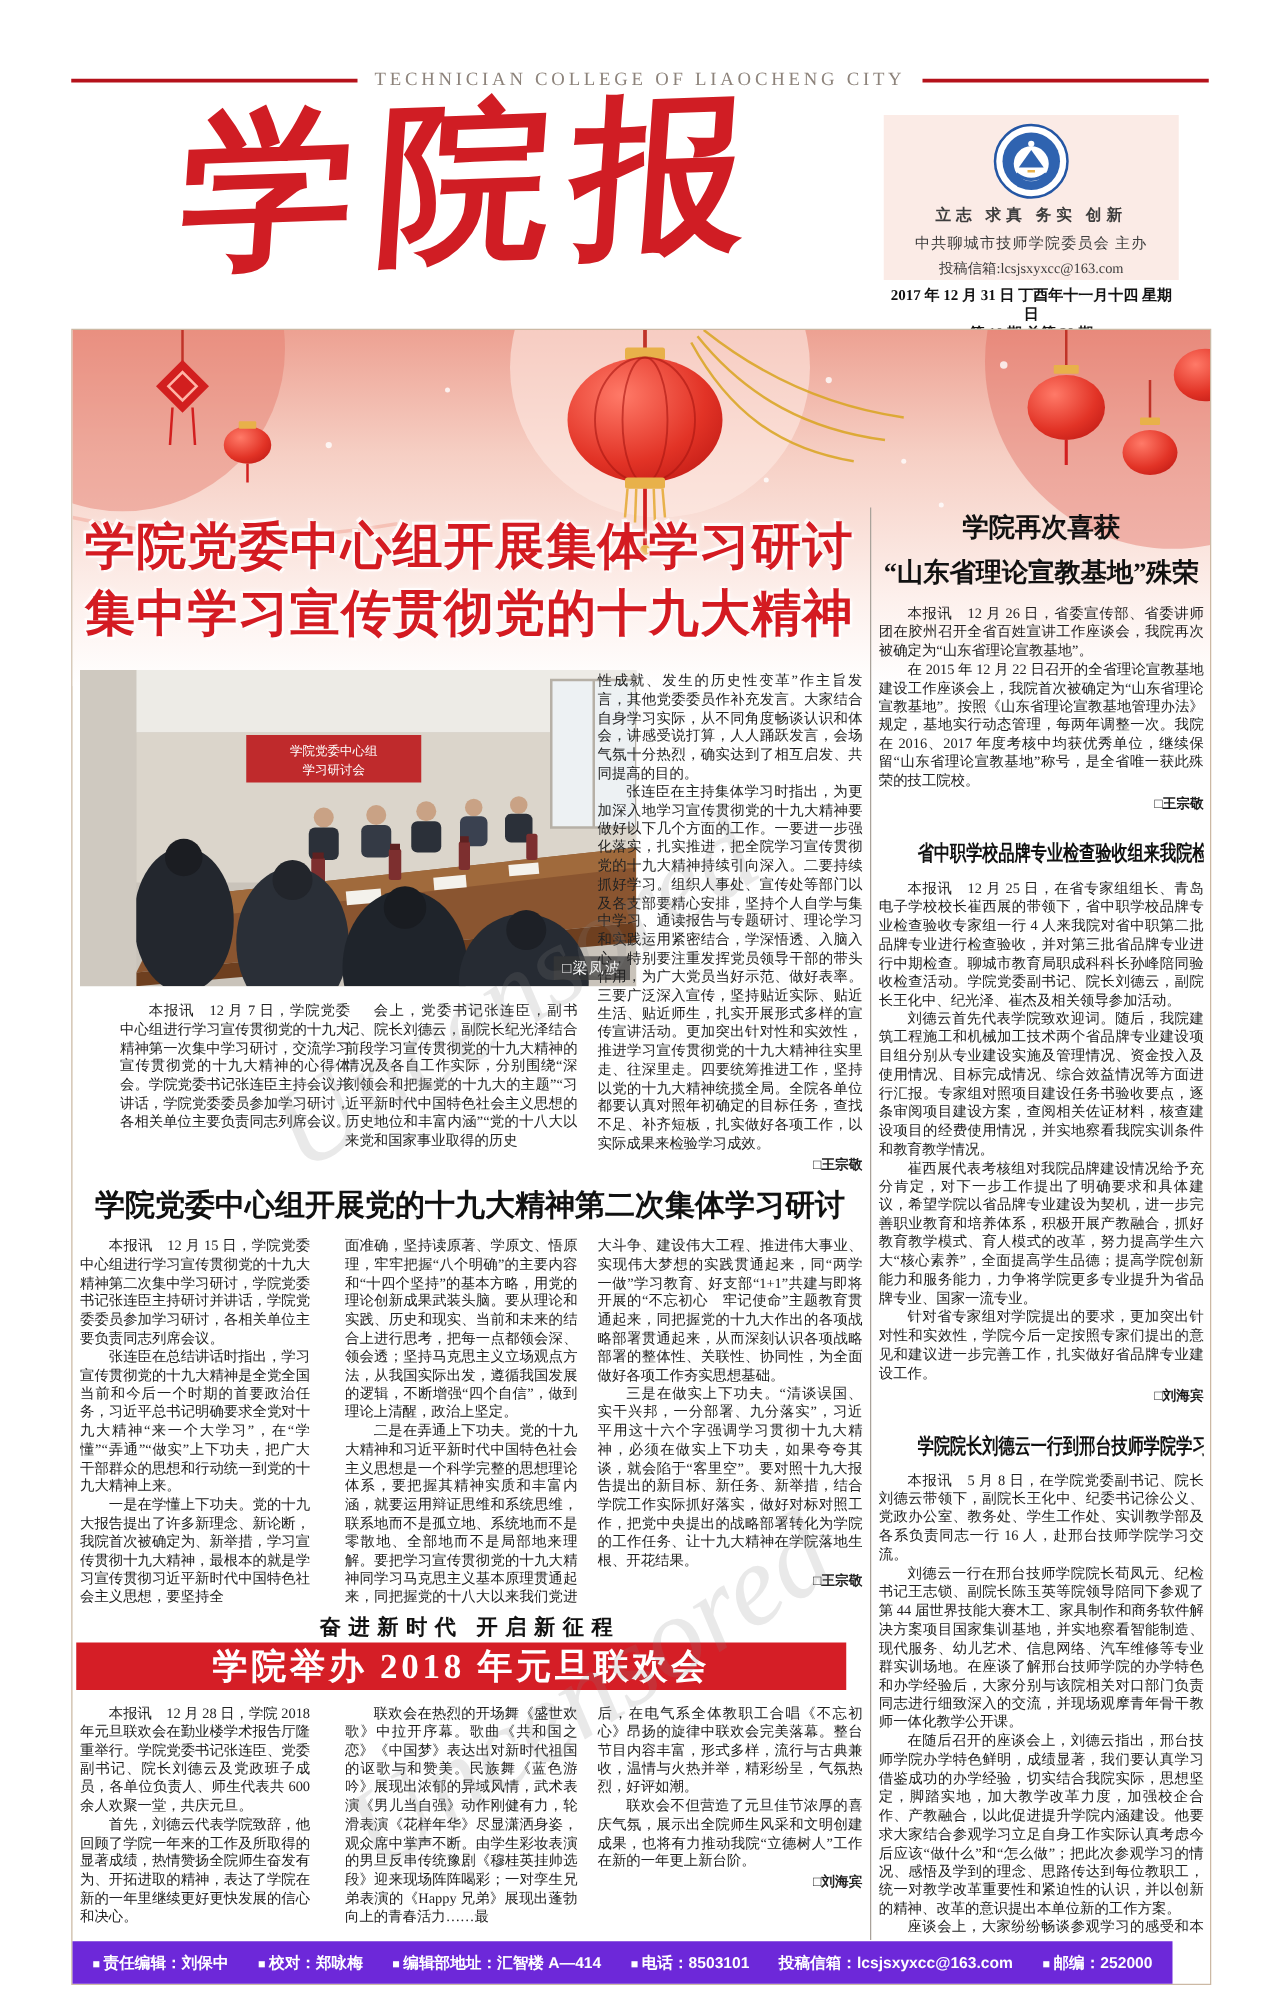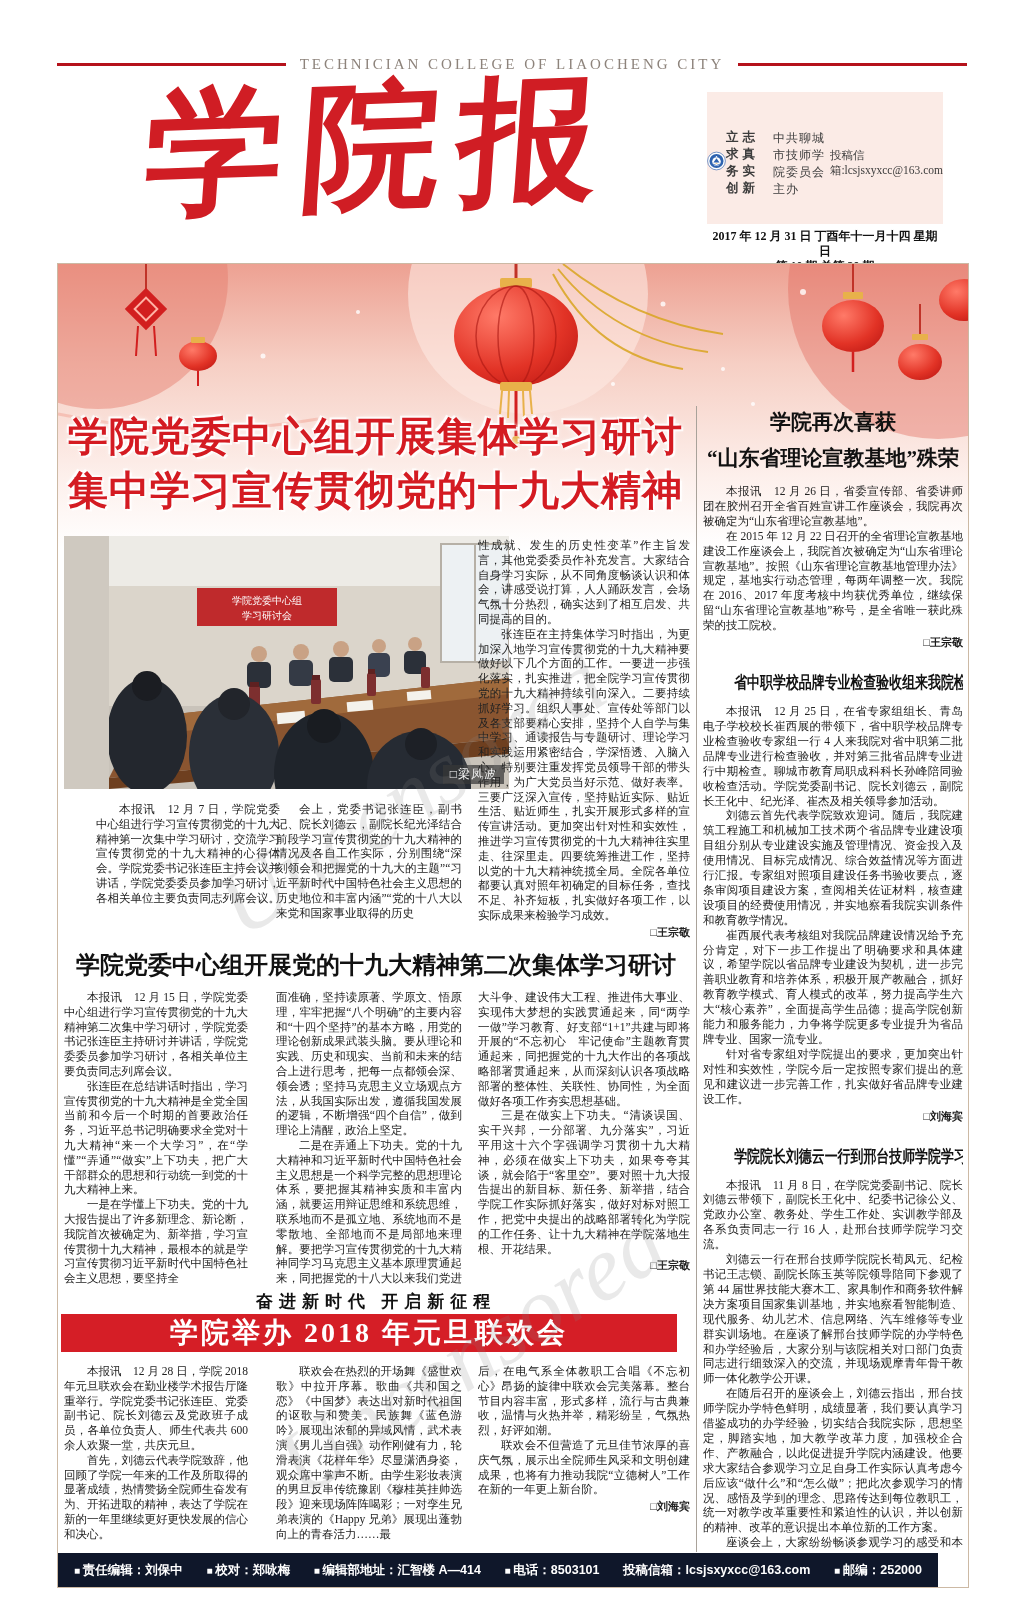--- a/index.html
+++ b/index.html
@@ -8,21 +8,21 @@
   
   .top-rule{position:absolute;left:57px;top:53px;width:910px;height:22px;display:flex;align-items:center;}
   .top-rule .rule{flex:1;height:3px;background:#b5121b;}
   .top-rule .t{margin:0 14px;font-size:15px;letter-spacing:3px;color:#8d837b;white-space:nowrap;font-family:"Liberation Serif",serif;}
 
   
   .masthead-title{position:absolute;left:95px;top:62px;width:570px;height:175px;
     font-size:138px;line-height:170px;font-weight:900;color:#d01d24;text-align:center;
     letter-spacing:18px;transform:skewX(-6deg) rotate(-2deg);font-family:"Liberation Serif",serif;}
   .info-box{position:absolute;left:707px;top:92px;width:236px;height:132px;background:#fbebe6;
-    display:flex;align-items:center;justify-content:flex-start;padding-top:6px;box-sizing:border-box;}
+    display:flex;flex-direction:column;align-items:center;justify-content:flex-start;padding-top:6px;box-sizing:border-box;}
   .info-box .motto{font-size:12.5px;color:#3d3d3d;letter-spacing:4px;margin-top:4px;font-weight:bold;}
   .info-box .org{font-size:12px;color:#3d3d3d;margin-top:5px;letter-spacing:1px;}
   .info-box .mail{font-size:11.5px;color:#3d3d3d;margin-top:4px;}
   .date-block{position:absolute;left:707px;top:229px;width:236px;text-align:center;font-weight:bold;font-size:12px;line-height:15px;color:#111;}
 
   
   .frame{position:absolute;left:57px;top:263px;width:910px;height:1323px;border:1px solid #ccb9a4;box-sizing:content-box;background:#fff;}
   .frame > *{position:absolute;}
 
   .banner-art{left:0;top:0;width:910px;height:285px;pointer-events:none;}
@@ -68,21 +68,21 @@
   
   .right-col{left:645px;top:140px;width:260px;height:1146px;overflow:hidden;}
   .right-col .rh1{ text-align:center;font-size:21px;line-height:36px;white-space:nowrap;}
   .right-col .rh1 .l2{font-size:21px;}
   .rhead-squeeze{text-align:center;font-size:17px;line-height:26px;white-space:nowrap;transform:scaleX(.76);transform-origin:50% 50%;}
   .rbody{font-size:11.5px;line-height:14.9px;text-align:justify;color:#222;margin-top:8px;}
   .rbody p{margin:0;text-indent:2em;}
   .rgap{margin-top:20px;}
 
   
-  .footer-bar{left:0;top:1289px;width:880px;height:34px;background:#0f172a;display:flex;align-items:center;
+  .footer-bar{left:0;top:1289px;width:880px;height:34px;background:#6d28d9;display:flex;align-items:center;
     justify-content:space-between;padding:0 16px;box-sizing:border-box;}
   .footer-item{color:#fff;font-size:12.5px;font-weight:bold;white-space:nowrap;font-family:"Liberation Sans",sans-serif;}
   .footer-item::before{content:"■ ";font-size:10px;}
   .footer-item:nth-child(5)::before{content:"";}
 
   
   .wm{position:absolute;font-size:92px;font-style:italic;color:rgba(135,135,135,.18);
     font-family:"Liberation Serif",serif;transform:rotate(-33deg);pointer-events:none;white-space:nowrap;z-index:5;}
   .wm1{left:190px;top:740px;}
   .wm2{left:250px;top:1300px;}
@@ -331,21 +331,21 @@
     <div class="rbody">
         <p>本报讯　12 月 25 日，在省专家组组长、青岛电子学校校长崔西展的带领下，省中职学校品牌专业检查验收专家组一行 4 人来我院对省中职第二批品牌专业进行检查验收，并对第三批省品牌专业进行中期检查。聊城市教育局职成科科长孙峰陪同验收检查活动。学院党委副书记、院长刘德云，副院长王化中、纪光泽、崔杰及相关领导参加活动。</p>
         <p>刘德云首先代表学院致欢迎词。随后，我院建筑工程施工和机械加工技术两个省品牌专业建设项目组分别从专业建设实施及管理情况、资金投入及使用情况、目标完成情况、综合效益情况等方面进行汇报。专家组对照项目建设任务书验收要点，逐条审阅项目建设方案，查阅相关佐证材料，核查建设项目的经费使用情况，并实地察看我院实训条件和教育教学情况。</p>
         <p>崔西展代表考核组对我院品牌建设情况给予充分肯定，对下一步工作提出了明确要求和具体建议，希望学院以省品牌专业建设为契机，进一步完善职业教育和培养体系，积极开展产教融合，抓好教育教学模式、育人模式的改革，努力提高学生六大“核心素养”，全面提高学生品德；提高学院创新能力和服务能力，力争将学院更多专业提升为省品牌专业、国家一流专业。</p>
         <p>针对省专家组对学院提出的要求，更加突出针对性和实效性，学院今后一定按照专家们提出的意见和建议进一步完善工作，扎实做好省品牌专业建设工作。</p>
       </div>
     <div class="byline">□刘海宾</div>
 
     <div class="rhead-squeeze h-black rgap">学院院长刘德云一行到邢台技师学院学习交流</div>
     <div class="rbody">
-        <p>本报讯　11 月 8 日，在学院党委副书记、院长刘德云带领下，副院长王化中、纪委书记徐公义、党政办公室、教务处、学生工作处、实训教学部及各系负责同志一行 16 人，赴邢台技师学院学习交流。</p>
+        <p>本报讯　5 月 8 日，在学院党委副书记、院长刘德云带领下，副院长王化中、纪委书记徐公义、党政办公室、教务处、学生工作处、实训教学部及各系负责同志一行 16 人，赴邢台技师学院学习交流。</p>
         <p>刘德云一行在邢台技师学院院长荀凤元、纪检书记王志锁、副院长陈玉英等院领导陪同下参观了第 44 届世界技能大赛木工、家具制作和商务软件解决方案项目国家集训基地，并实地察看智能制造、现代服务、幼儿艺术、信息网络、汽车维修等专业群实训场地。在座谈了解邢台技师学院的办学特色和办学经验后，大家分别与该院相关对口部门负责同志进行细致深入的交流，并现场观摩青年骨干教师一体化教学公开课。</p>
         <p>在随后召开的座谈会上，刘德云指出，邢台技师学院办学特色鲜明，成绩显著，我们要认真学习借鉴成功的办学经验，切实结合我院实际，思想坚定，脚踏实地，加大教学改革力度，加强校企合作、产教融合，以此促进提升学院内涵建设。他要求大家结合参观学习立足自身工作实际认真考虑今后应该“做什么”和“怎么做”；把此次参观学习的情况、感悟及学到的理念、思路传达到每位教职工，统一对教学改革重要性和紧迫性的认识，并以创新的精神、改革的意识提出本单位新的工作方案。</p>
         <p>座谈会上，大家纷纷畅谈参观学习的感受和本单位今后如何实现教学改革及管理新突破的打算，表示此次参观学习收获颇多、一定会把学到的经验、做法运用到今后的教学和管理工作中去。</p>
       </div>
 
   </div>
 
   <div class="footer-bar">
       <span class="footer-item">责任编辑：刘保中</span>
       <span class="footer-item">校对：郑咏梅</span>

